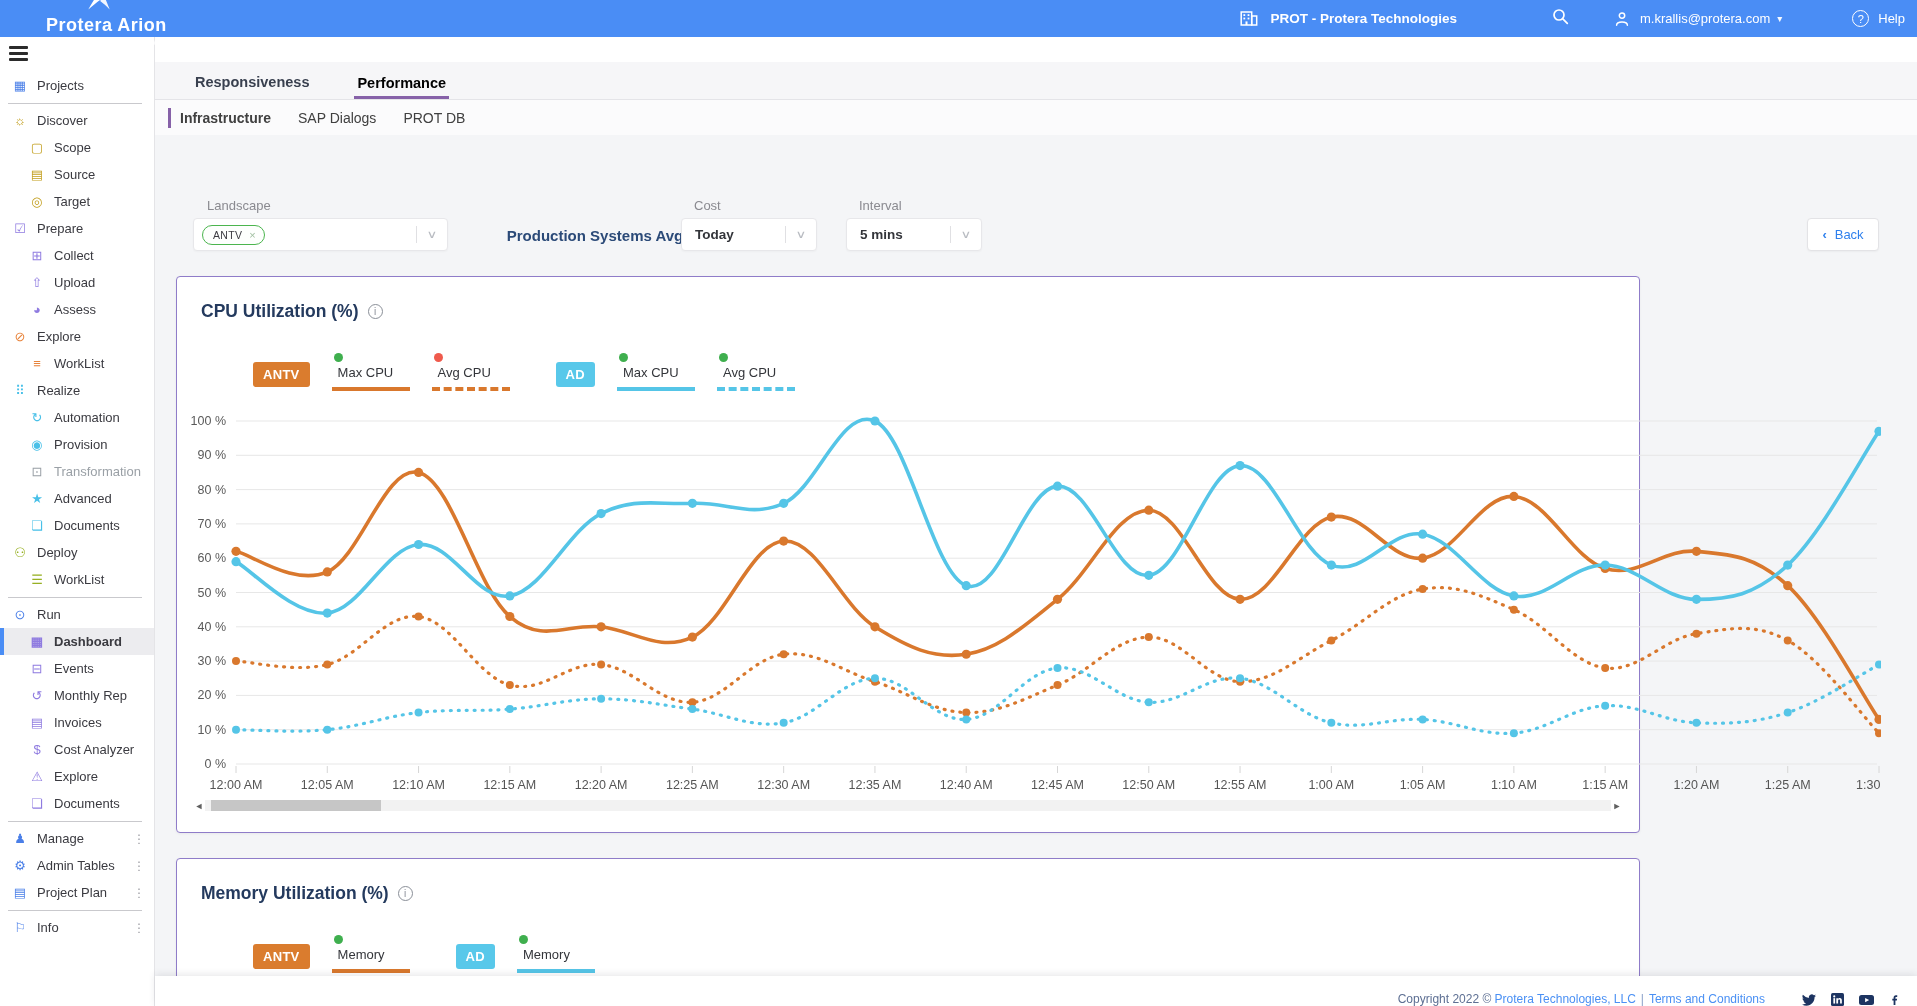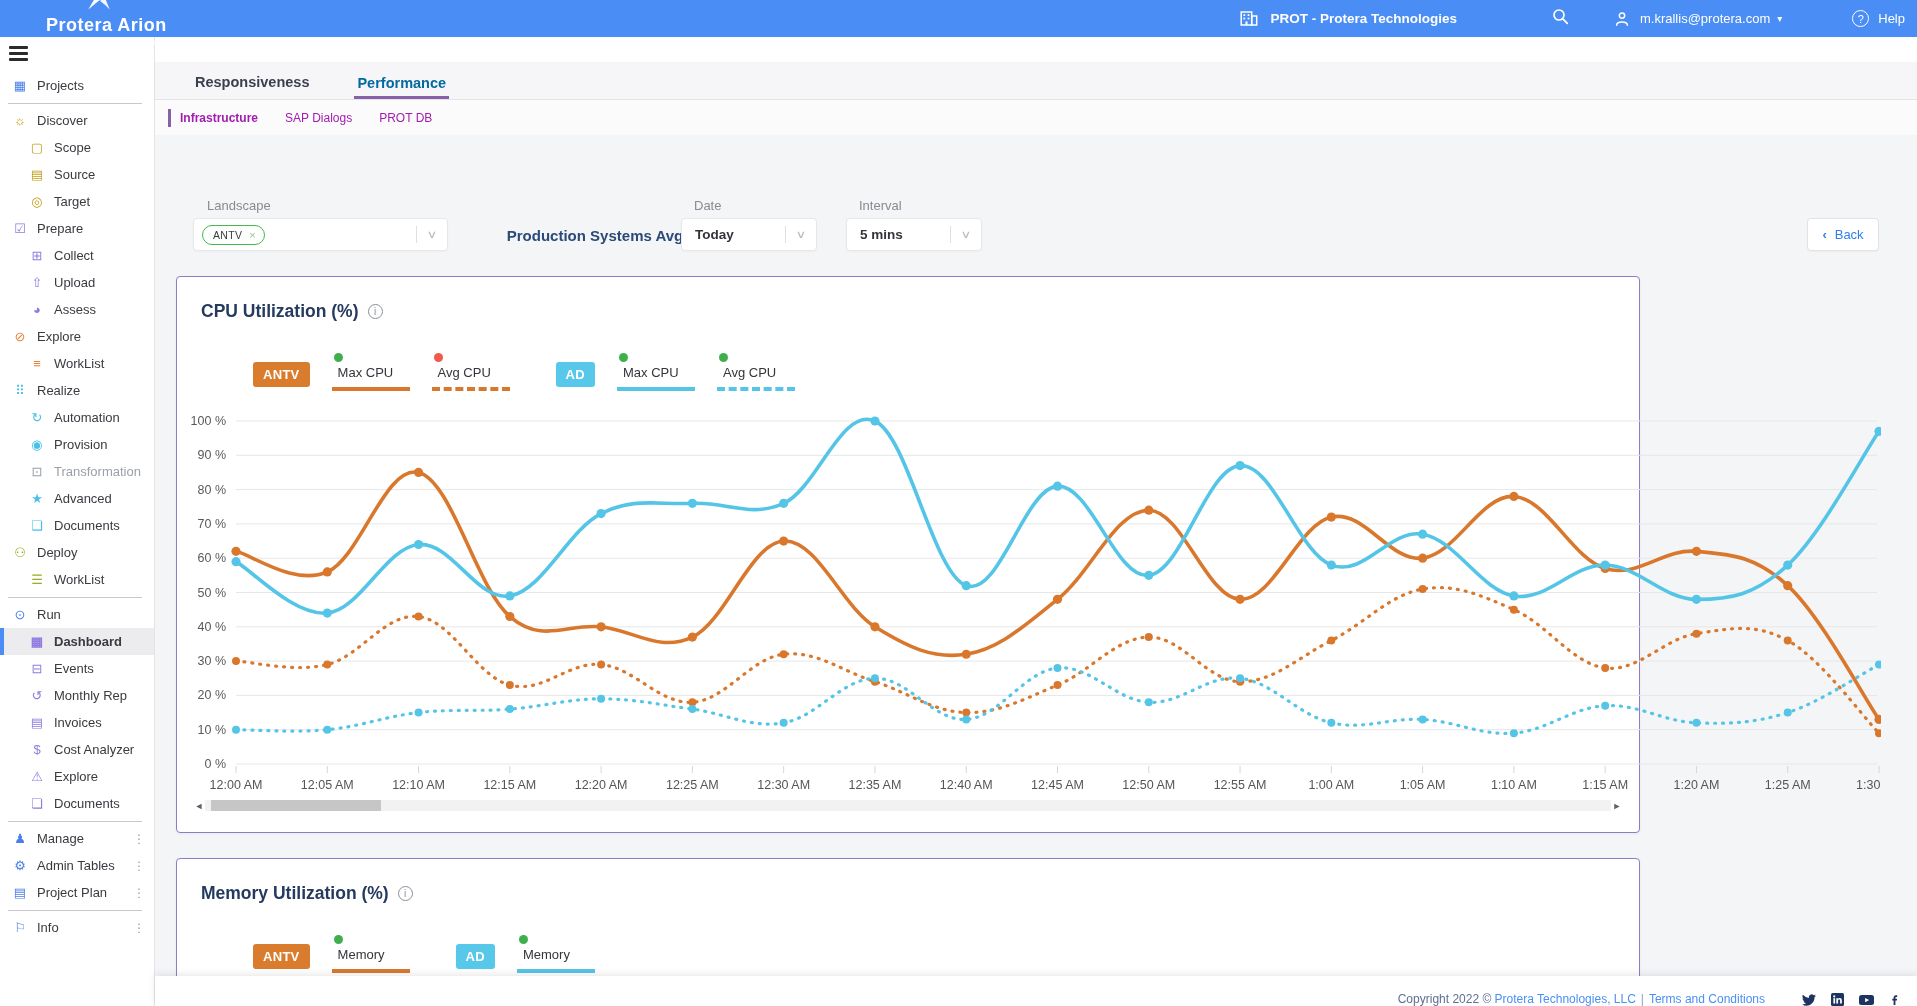--- a/index.html
+++ b/index.html
@@ -40,23 +40,23 @@
   .nav-item .kebab{position:absolute;right:9px;color:#9b9ba2;font-size:12px;letter-spacing:0;}
   .nav-div{height:1px;background:#c9c9cd;margin:4px 12px 3px 8px;}
   .row-projects{height:28px;}
 
   
   .main{position:absolute;top:37px;left:155px;right:0;bottom:0;background:#f4f5f7;}
   .strip{height:25px;background:#fff;}
   .tabsrow{height:38px;background:#f6f6f8;border-bottom:1px solid #e4e4e8;display:flex;
     align-items:flex-end;padding-left:37px;}
   .tab{font-size:14.5px;font-weight:600;color:#39404f;padding:0 3px 9px 3px;margin-right:42px;cursor:pointer;}
-  .tab.active{color:#0369a1;border-bottom:3.5px solid #8661a8;padding-bottom:5.5px;}
+  .tab.active{color:#000000;border-bottom:3.5px solid #8661a8;padding-bottom:5.5px;}
   .subtabsrow{height:35px;background:#fbfbfc;display:flex;align-items:center;padding-left:13px;}
-  .subtab{font-size:12px;color:#a21caf;margin-right:27px;cursor:pointer;padding:2px 0;}
+  .subtab{font-size:14px;color:#404040;margin-right:27px;cursor:pointer;padding:2px 0;}
   .subtab.active{border-left:3.5px solid #8661a8;padding-left:9px;font-weight:700;}
 
   
   .filters{position:absolute;top:161px;left:0;right:0;height:60px;}
   .f-label{position:absolute;font-size:13px;color:#8a8a90;}
   .selbox{position:absolute;top:20px;height:33px;background:#fff;border:1px solid #e7e7ea;
     border-radius:4px;display:flex;align-items:center;box-shadow:0 1px 2px rgba(0,0,0,.03);cursor:pointer;}
   .selbox .val{font-size:13.5px;font-weight:700;color:#33353a;margin-left:13px;}
   .selbox .sep{margin-left:auto;width:1px;height:17px;background:#e0e0e3;}
   .selbox .dd{width:30px;text-align:center;color:#b9bcc2;font-size:11px;transform:scaleX(1.35);}
@@ -314,21 +314,21 @@
     <span class="f-label" style="left:52px;">Landscape</span>
     <div class="selbox" style="left:38px;width:255px;">
       <span class="tag">
         <span>ANTV</span>
         <span class="x">×</span>
       </span>
       <span class="sep"></span>
         <span class="dd">∨</span>
     </div>
     <div class="prod-avg">Production Systems Avg</div>
-    <span class="f-label" style="left:539px;">Date</span>
+    <span class="f-label" style="left:539px;">Cost</span>
     <div class="selbox" style="left:526px;width:136px;">
       <span class="val">Today</span>
       <span class="sep"></span>
         <span class="dd">∨</span>
     </div>
     <span class="f-label" style="left:704px;">Interval</span>
     <div class="selbox" style="left:691px;width:136px;">
       <span class="val">5 mins</span>
       <span class="sep"></span>
         <span class="dd">∨</span>

